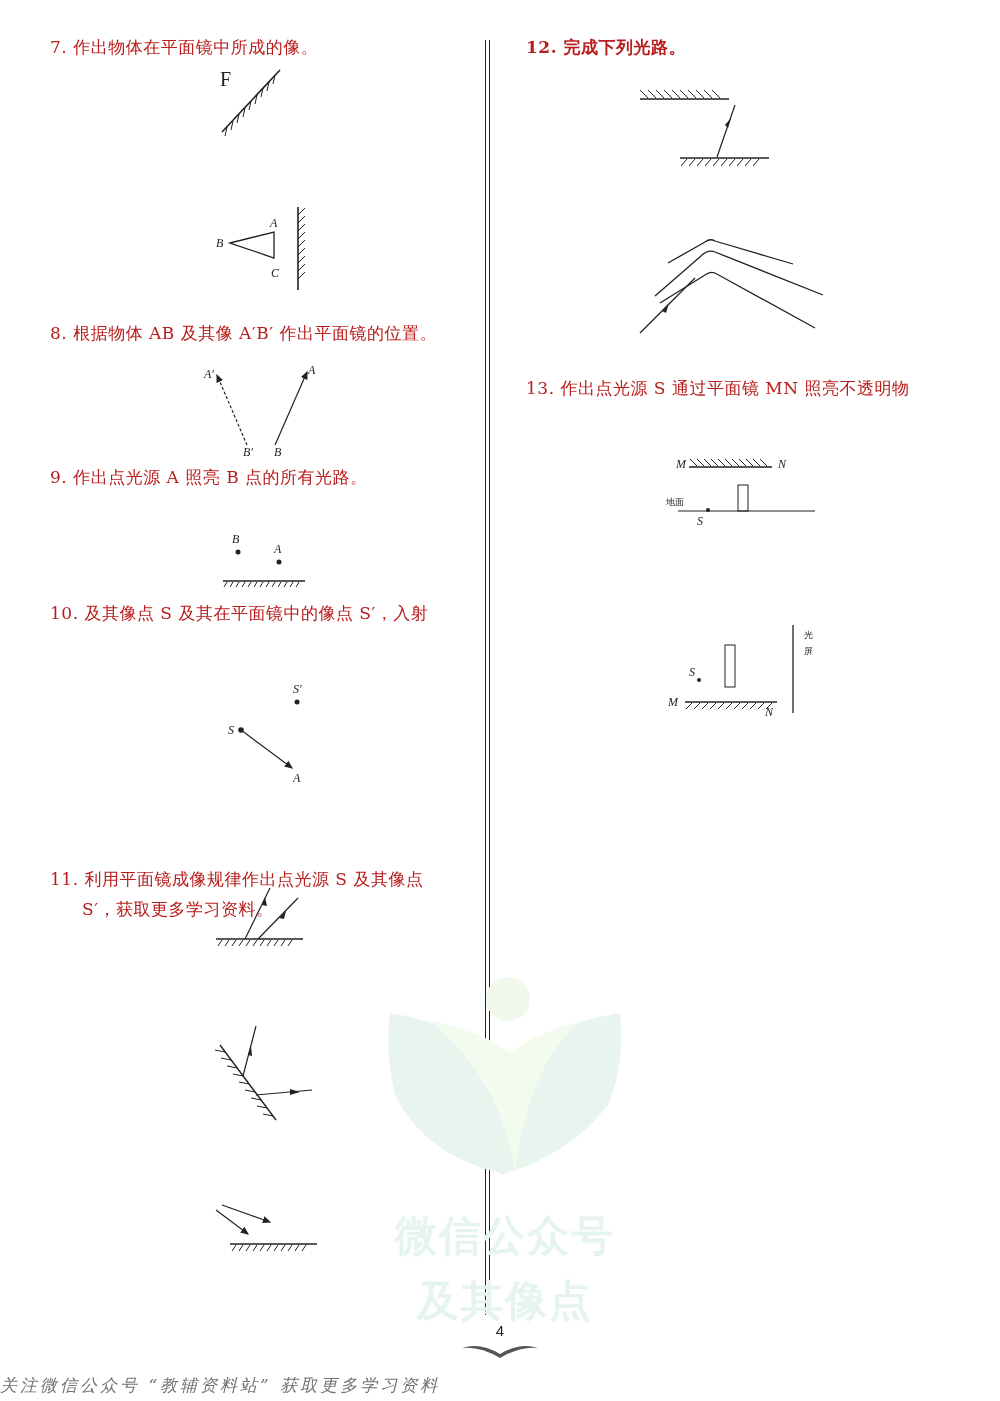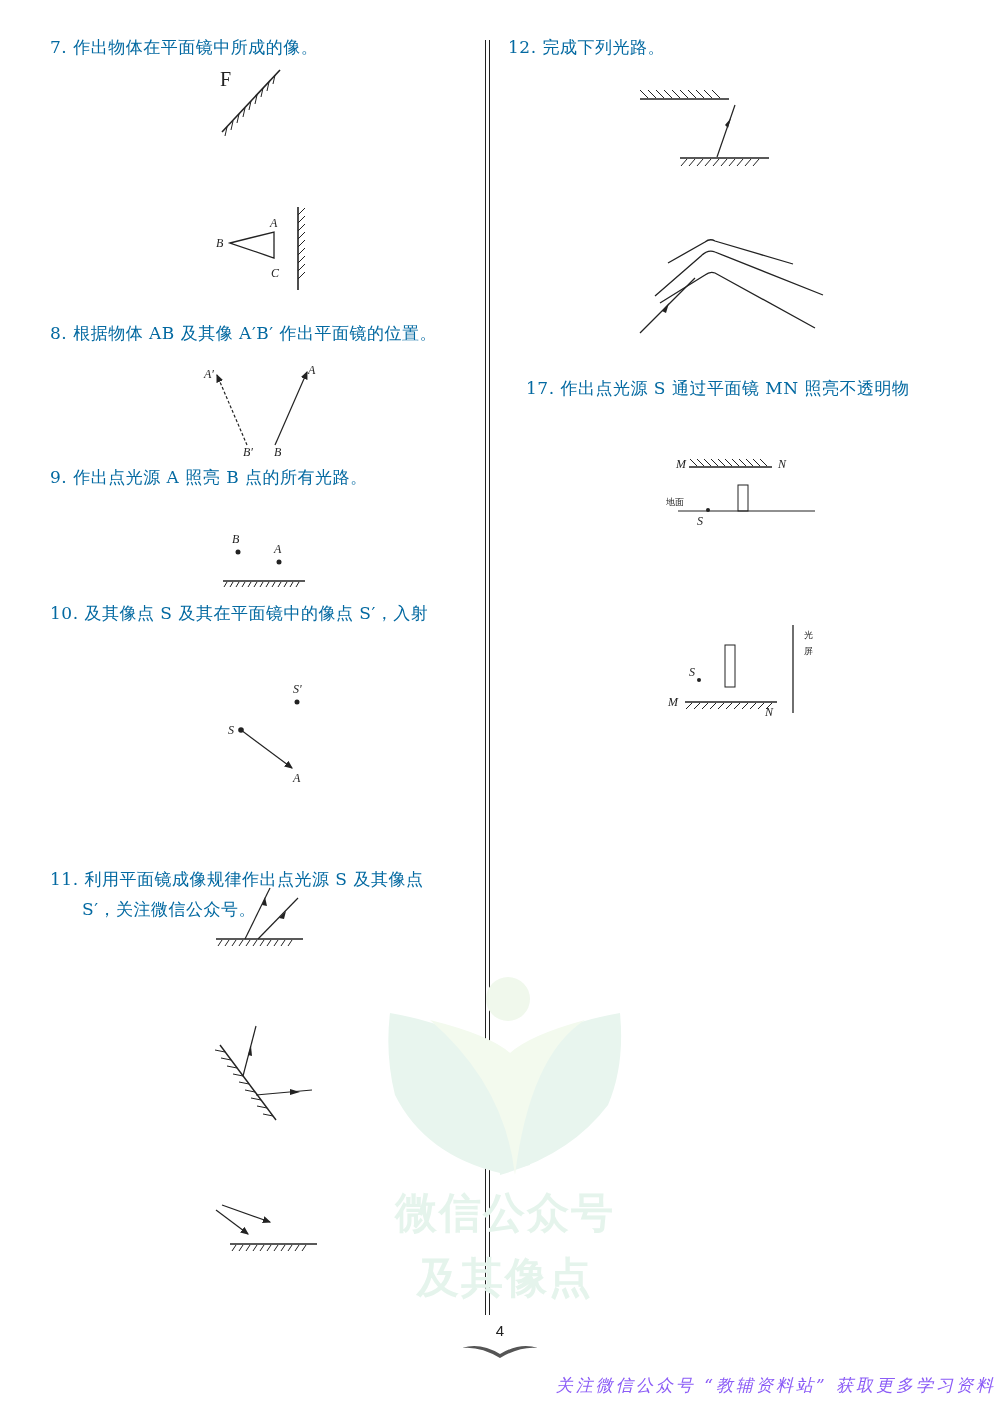--- a/index.html
+++ b/index.html
@@ -1,33 +1,33 @@
 <!DOCTYPE html>
 <html><head>
 <meta charset="utf-8">
 <style>
   html, body { margin: 0; padding: 0; background: #ffffff; }
   body { width: 1000px; height: 1401px; position: relative; overflow: hidden;
          font-family: "DejaVu Serif", "Liberation Serif", serif; color: #222; }
-  .q { position: absolute; font-size: 17px; line-height: 30px; color: #0369a1; letter-spacing: 0.5px; }
+  .q { position: absolute; font-size: 17px; line-height: 30px; color: #b91c1c; letter-spacing: 0.5px; }
   .q .num { display: inline-block; }
   .q .cont { display: block; padding-left: 32px; }
   svg.fig { position: absolute; overflow: visible; }
   svg text { font-family: "Liberation Serif", "DejaVu Serif", serif; font-style: italic; fill: #222; }
   svg text.cn { font-style: normal; font-family: "DejaVu Sans", sans-serif; }
   .divider { position: absolute; left: 485px; top: 40px; width: 5px; height: 1275px;
              border-left: 1.5px solid #222; border-right: 1.5px solid #222; box-sizing: border-box; }
   .watermark { position: absolute; left: 370px; top: 975px; width: 260px; height: 330px; }
   .wm-text { position: absolute; left: 375px; width: 260px; text-align: center;
              font-family: "DejaVu Sans", sans-serif; font-weight: bold; font-size: 42px;
-             color: #e5f4ec; letter-spacing: 2px; }
+             color: #e5f4ec; letter-spacing: 2px; margin-top: 23px; }
   .page-num { position: absolute; left: 0; width: 1000px; top: 1322px; text-align: center;
               font-family: "Liberation Sans", sans-serif; font-size: 15px; color: #222; }
-  .footer { position: absolute; left: 0; width: 996px; top: 1374px; text-align: right;
-            font-family: "DejaVu Serif", serif; font-size: 17px; font-style: italic; color: #8b5cf6; letter-spacing: 3px; }
+  .footer { position: absolute; left: 0; width: 996px; top: 1374px; text-align: left;
+            font-family: "DejaVu Serif", serif; font-size: 17px; font-style: italic; color: #737373; letter-spacing: 3px; }
 </style>
 </head>
 <body>
 
 <div class="q" style="left:50px; top:32px;">
   <span class="num">7.</span>
   <span>作出物体在平面镜中所成的像。</span>
 </div>
 <svg class="fig" style="left:200px; top:60px;" width="100" height="80">
   <text x="20" y="26" style="font-style:normal;font-size:20px;">F</text>
@@ -117,21 +117,21 @@
   <circle cx="77" cy="22" r="2.5" fill="#222"></circle>
   <text x="8" y="54" font-size="12">S</text>
   <circle cx="21" cy="50" r="2.8" fill="#222"></circle>
   <line x1="21" y1="50" x2="72" y2="88" stroke="#222" stroke-width="1.2" marker-end="url(#ah)"></line>
   <text x="73" y="102" font-size="12">A</text>
 </svg>
 
 <div class="q" style="left:50px; top:820px;margin-top:44px;">
   <span class="num">11.</span>
   <span>利用平面镜成像规律作出点光源 S 及其像点</span>
-  <span class="cont">S′，关注微信公众号。</span>
+  <span class="cont">S′，获取更多学习资料。</span>
 </div>
 <svg class="fig" style="left:210px; top:885px;" width="100" height="70">
   <line x1="35" y1="54" x2="60" y2="3" stroke="#222" stroke-width="1.2"></line>
   <path d="M52,20 L55,12 L57,21 Z" fill="#222"></path>
   <line x1="48" y1="54" x2="88" y2="13" stroke="#222" stroke-width="1.2"></line>
   <path d="M69,33 L76,26 L74,34 Z" fill="#222"></path>
   <line x1="6" y1="54" x2="93" y2="54" stroke="#222" stroke-width="1.4"></line>
   <g stroke="#222" stroke-width="1">
     <line x1="12" y1="55" x2="8" y2="61"></line>
       <line x1="19" y1="55" x2="15" y2="61"></line>
@@ -187,21 +187,21 @@
 
 <svg class="watermark" viewBox="0 0 260 330">
   <circle cx="138" cy="24" r="22" fill="#f0f8ec"></circle>
   <path d="M20,38 Q90,50 120,80 Q160,130 160,190 L130,198 Q55,180 25,120 Q15,80 20,38 Z" fill="#e8f5ee"></path>
   <path d="M250,38 Q180,50 150,80 Q125,120 130,200 Q200,180 238,130 Q255,90 250,38 Z" fill="#e8f5ee"></path>
   <path d="M60,45 Q120,60 140,78 Q160,60 215,45 Q160,80 145,200 Q135,110 60,45 Z" fill="#f3faee"></path>
 </svg>
 <div class="wm-text" style="top:1185px;">微信公众号</div>
 <div class="wm-text" style="top:1250px;">及其像点</div>
 
-<div class="q" style="left:508px; top:32px;">
+<div class="q" style="left:526px; top:32px;font-weight:bold;">
   <span class="num">12.</span>
   <span>完成下列光路。</span>
 </div>
 <svg class="fig" style="left:635px; top:85px;" width="140" height="85">
   <line x1="5" y1="14" x2="94" y2="14" stroke="#222" stroke-width="1.4"></line>
   <g stroke="#222" stroke-width="1">
     <line x1="5" y1="5" x2="13" y2="13"></line>
       <line x1="13" y1="5" x2="21" y2="13"></line>
     <line x1="21" y1="5" x2="29" y2="13"></line>
       <line x1="29" y1="5" x2="37" y2="13"></line>
@@ -230,21 +230,21 @@
 </svg>
 <svg class="fig" style="left:635px; top:238px;" width="210" height="100">
   <path d="M33,27 L70,6 Q75,2 80,5 L158,28" fill="none" stroke="#222" stroke-width="1.3" transform="translate(0,-2)"></path>
   <path d="M20,58 L66,18 Q73,11 80,14 L188,57" fill="none" stroke="#222" stroke-width="1.3" transform="translate(0,0)"></path>
   <path d="M25,79 L70,51 Q75,47 80,49 L180,104" fill="none" stroke="#222" stroke-width="1.3" transform="translate(0,-14)"></path>
   <line x1="5" y1="95" x2="60" y2="40" stroke="#222" stroke-width="1.2"></line>
   <path d="M27,73 L34,65 L31,75 Z" fill="#222"></path>
 </svg>
 
 <div class="q" style="left:526px; top:373px;">
-  <span class="num">17.</span>
+  <span class="num">13.</span>
   <span>作出点光源 S 通过平面镜 MN 照亮不透明物</span>
 </div>
 <svg class="fig" style="left:660px; top:452px;" width="165" height="80">
   <text x="16" y="16" font-size="12">M</text>
   <text x="118" y="16" font-size="12">N</text>
   <line x1="29" y1="15" x2="112" y2="15" stroke="#222" stroke-width="1.3"></line>
   <g stroke="#222" stroke-width="1">
     <line x1="30" y1="7" x2="37" y2="14"></line>
       <line x1="37" y1="7" x2="44" y2="14"></line>
     <line x1="44" y1="7" x2="51" y2="14"></line>

